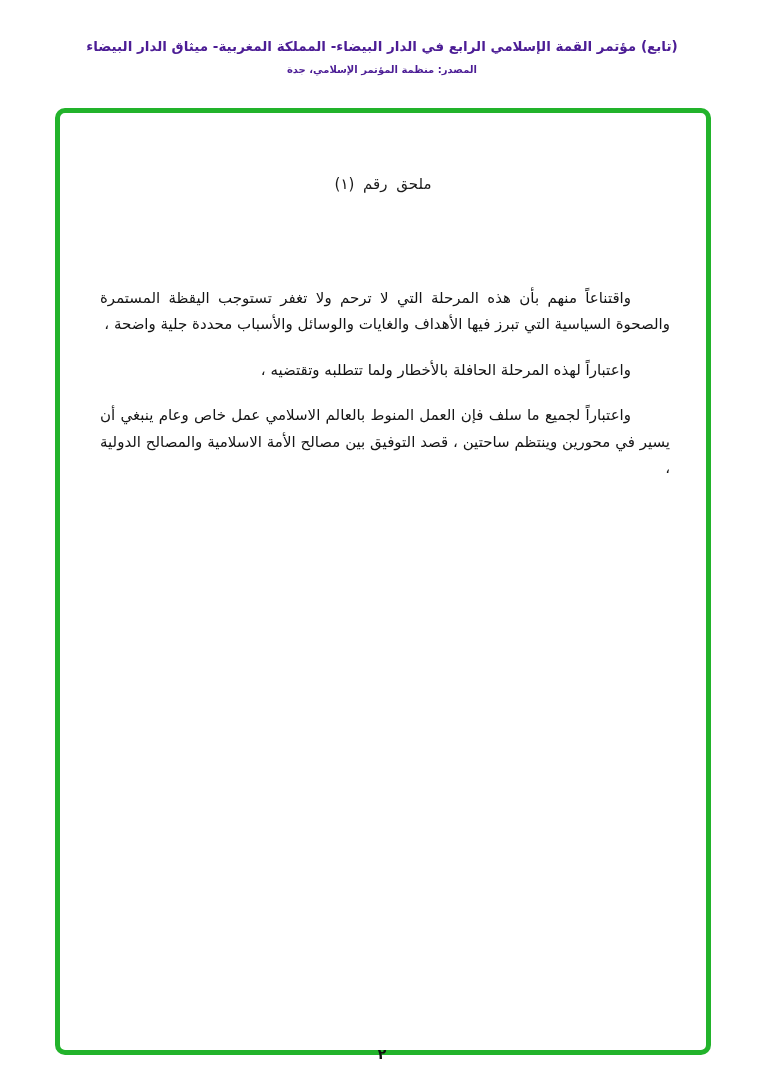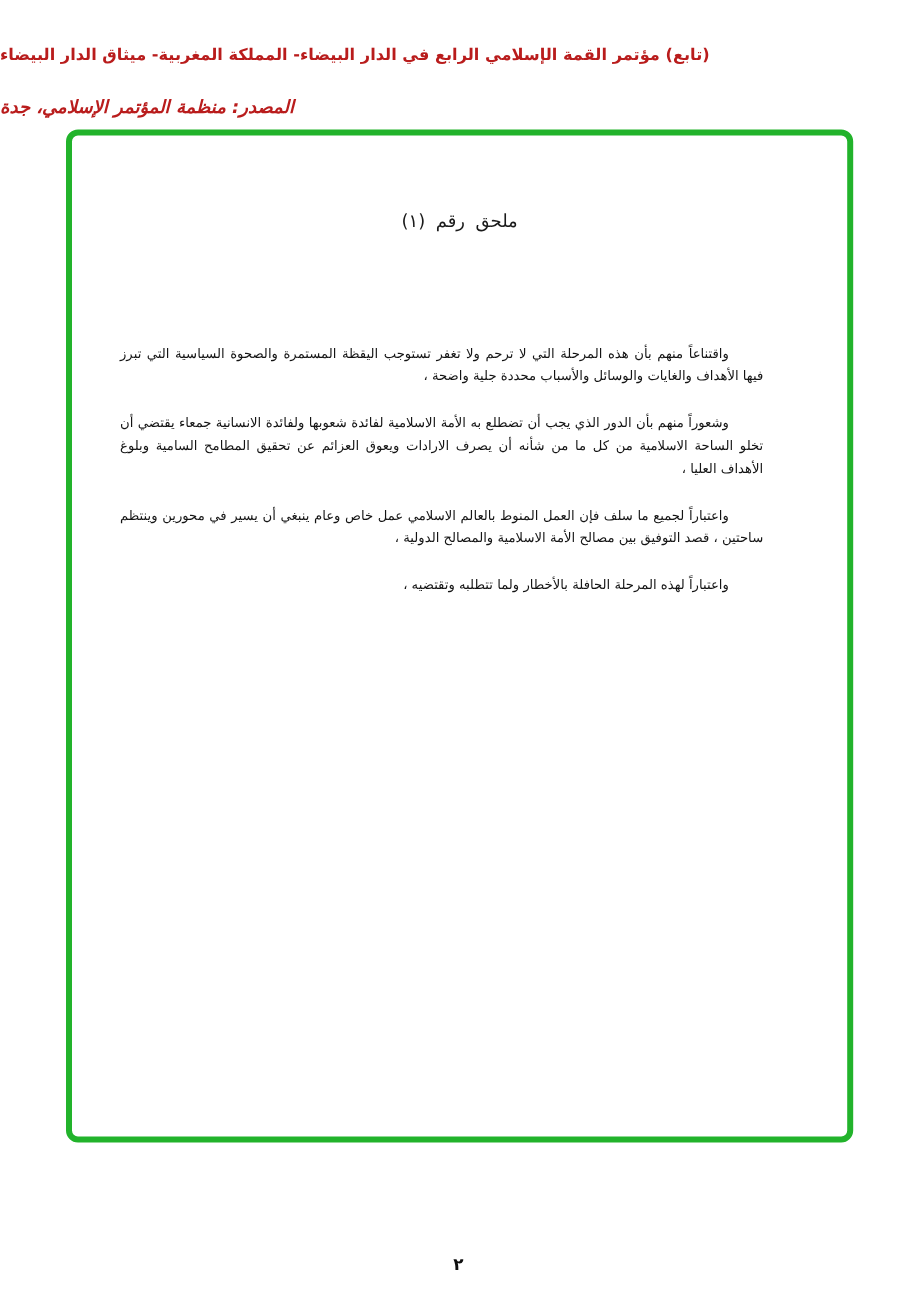--- a/index.html
+++ b/index.html
@@ -14,58 +14,57 @@
     height: 1082px;
     margin: 0 auto;
     background: #ffffff;
     overflow: hidden;
   }
   .header {
     position: absolute;
     top: 38px;
     left: 0;
     right: 0;
-    text-align: left;
+    text-align: center;
     direction: rtl;
-    color: #b91c1c;
+    color: #4c1d95;
   }
   .header-line1 {
     font-size: 13.5px;
     font-weight: bold;
     letter-spacing: 0.2px;
   }
   .header-line2 {
-    font-size: 15px;
+    font-size: 10px;
     font-weight: bold;
-    margin-top: 26px;
-    font-style: italic;
+    margin-top: 10px;
   }
   .frame {
     position: absolute;
     left: 55px;
     top: 108px;
     width: 656px;
-    height: 844px;
+    height: 947px;
     border: 5px solid #22b32b;
     border-radius: 10px;
     background: #ffffff;
   }
   .annex-title {
     margin-top: 62px;
     text-align: center;
     direction: rtl;
     font-size: 15px;
     color: #1a1a1a;
     word-spacing: 4px;
   }
   .body-text {
     direction: rtl;
     margin-top: 92px;
-    padding: 0 70px 0 40px;
-    font-size: 11px;
+    padding: 0 36px 0 40px;
+    font-size: 15px;
     line-height: 1.76;
     text-align: justify;
     color: #141414;
   }
   .body-text p {
     text-indent: 2.6em;
     margin-bottom: 19px;
   }
   .page-number {
     position: absolute;
@@ -86,21 +85,20 @@
   <div class="header">
     <div class="header-line1">(تابع) مؤتمر القمة الإسلامي الرابع في الدار البيضاء- المملكة المغربية- ميثاق الدار البيضاء</div>
     <div class="header-line2">المصدر: منظمة المؤتمر الإسلامي، جدة</div>
   </div>
 
   <div class="frame">
     <div class="annex-title">ملحق رقم (١)</div>
 
     <div class="body-text">
       <p>واقتناعاً منهم بأن هذه المرحلة التي لا ترحم ولا تغفر تستوجب اليقظة المستمرة والصحوة السياسية التي تبرز فيها الأهداف والغايات والوسائل والأسباب محددة جلية واضحة ،</p>
-      <p>وشعوراً منهم بأن الدور الذي يجب أن تضطلع به الأمة الاسلامية لفائدة شعوبها ولفائدة الانسانية جمعاء يقتضي أن تخلو الساحة الاسلامية من كل ما من شأنه أن يصرف الارادات ويعوق العزائم عن تحقيق المطامح السامية وبلوغ الأهداف العليا ،</p>
+      <p>واعتباراً لهذه المرحلة الحافلة بالأخطار ولما تتطلبه وتقتضيه ،</p>
       <p>واعتباراً لجميع ما سلف فإن العمل المنوط بالعالم الاسلامي عمل خاص وعام ينبغي أن يسير في محورين وينتظم ساحتين ، قصد التوفيق بين مصالح الأمة الاسلامية والمصالح الدولية ،</p>
-      <p>واعتباراً لهذه المرحلة الحافلة بالأخطار ولما تتطلبه وتقتضيه ،</p>
     </div>
   </div>
 
   <div class="page-number">٢</div>
 
 </div>
 
 </body></html>

